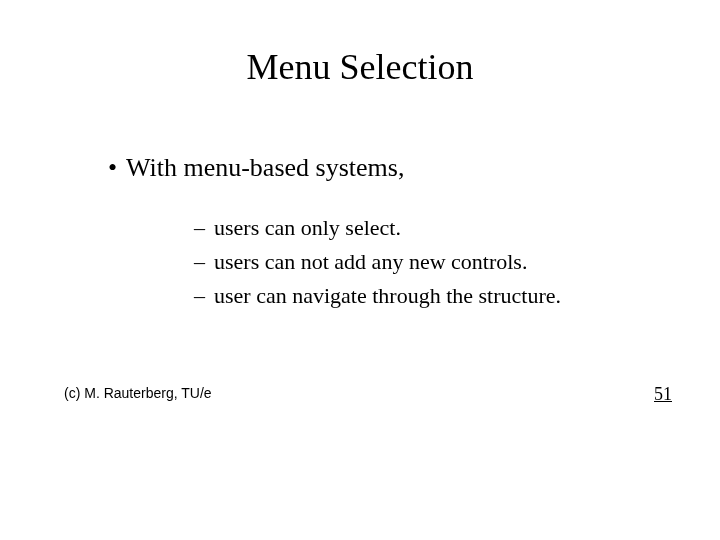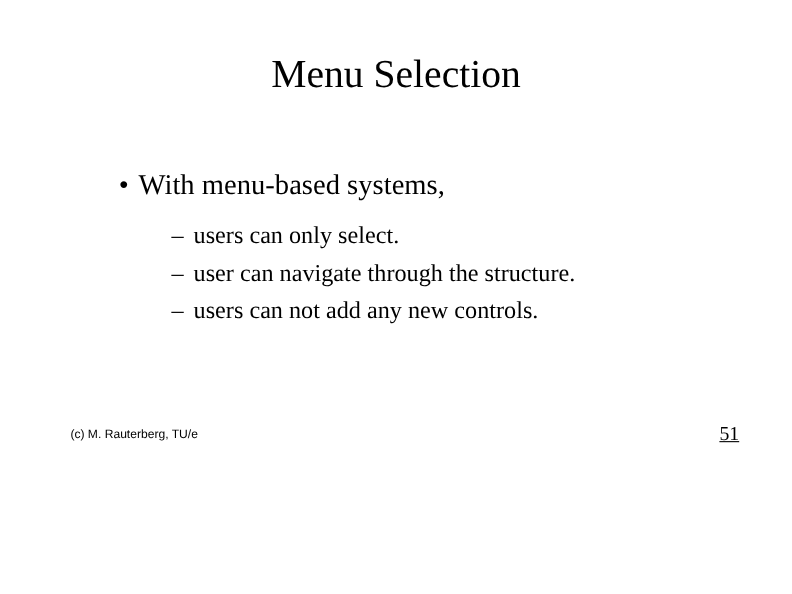--- a/index.html
+++ b/index.html
@@ -27,45 +27,46 @@
   }
   .body-area {
     position: absolute;
     top: 150px;
     left: 108px;
     width: 560px;
   }
   .bullet-line {
     font-size: 26px;
     line-height: 1.35;
-    margin-bottom: 12px;
+    margin-bottom: 26px;
   }
   .bullet-dot {
     display: inline-block;
     width: 18px;
     vertical-align: top;
   }
   .sub-list {
     margin-left: 48px;
     margin-top: 2px;
   }
   .sub-line {
     font-size: 22px;
     line-height: 1.55;
+    margin-left: 38px;
   }
   .dash {
     display: inline-block;
     width: 20px;
   }
   .footer-left {
     position: absolute;
     left: 64px;
     bottom: 30px;
     font-family: Arial, Helvetica, sans-serif;
-    font-size: 11px;
+    font-size: 14px;
     text-align: right;
   }
   .footer-right {
     position: absolute;
     right: 48px;
     bottom: 26px;
     font-size: 18px;
     text-decoration: underline;
   }
 </style>
@@ -78,24 +79,24 @@
 
   <div class="body-area">
     <div class="bullet-line">
       <span class="bullet-dot">•</span><span>With menu-based systems,</span>
     </div>
     <div class="sub-list">
       <div class="sub-line">
         <span class="dash">–</span><span>users can only select.</span>
       </div>
       <div class="sub-line">
-        <span class="dash">–</span><span>user can navigate through the structure.</span>
+        <span class="dash">–</span><span>users can not add any new controls.</span>
       </div>
       <div class="sub-line">
-        <span class="dash">–</span><span>users can not add any new controls.</span>
+        <span class="dash">–</span><span>user can navigate through the structure.</span>
       </div>
     </div>
   </div>
 
   <div class="footer-left">(c) M. Rauterberg, TU/e</div>
   <div class="footer-right">51</div>
 
 </div>
 
 </body></html>

